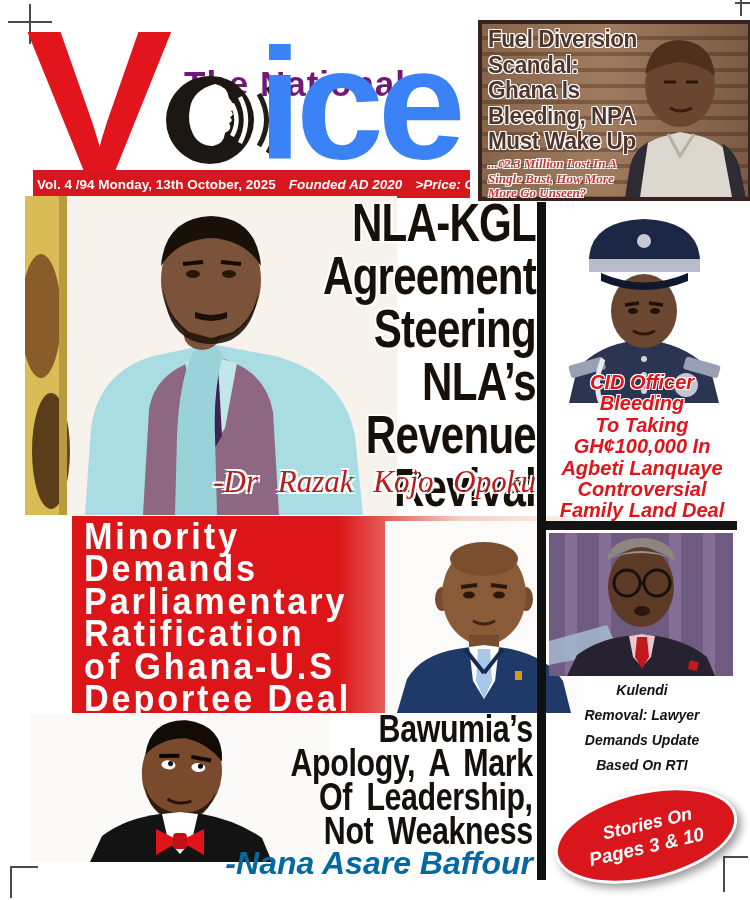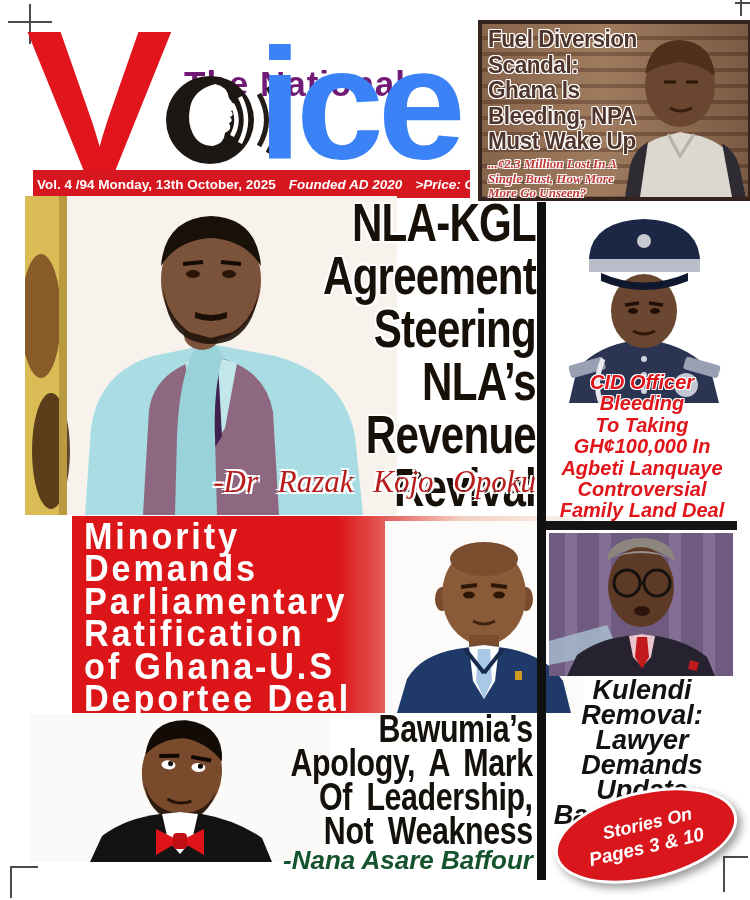--- a/index.html
+++ b/index.html
@@ -58,34 +58,34 @@
                      transform:scaleX(.95);transform-origin:0 0;white-space:nowrap;}
   .minority-headline span{display:block;}
   .minority-photo{position:absolute;left:313px;top:5px;width:198px;height:192px;background:#fcfbf9;}
 
   
   .bawumia-photo{position:absolute;left:30px;top:714px;width:300px;height:148px;background:#fbfaf8;}
   .bawumia-headline{position:absolute;right:217px;top:712px;text-align:right;font-size:38px;
                     line-height:34px;font-weight:800;color:#14100c;word-spacing:8px;letter-spacing:-0.5px;
                     transform:scaleX(.8);transform-origin:100% 0;white-space:nowrap;}
   .bawumia-headline span{display:block;}
-  .bawumia-byline{position:absolute;right:217px;top:845px;font-size:26px;font-weight:800;
-                  font-style:italic;color:#14532d;}
+  .bawumia-byline{position:absolute;right:217px;top:845px;font-size:32px;font-weight:800;
+                  font-style:italic;color:#0369a1;}
 
   
   .vdivider{position:absolute;left:537px;top:202px;width:9px;height:678px;background:#101010;}
   .cid-photo{position:absolute;left:551px;top:207px;width:187px;height:196px;background:#ffffff;}
   .cid-text{position:absolute;left:545px;top:372px;width:194px;text-align:center;
             font-size:20px;line-height:21.4px;font-weight:800;font-style:italic;color:#e1141a;
             text-shadow:-1px -1px 0 #fff,1px -1px 0 #fff,-1px 1px 0 #fff,1px 1px 0 #fff;}
   .cid-text span{display:block;}
   .hdivider{position:absolute;left:546px;top:521px;width:191px;height:9px;background:#141414;}
   .kulendi-photo{position:absolute;left:549px;top:533px;width:184px;height:143px;}
   .kulendi-text{position:absolute;left:542px;top:678px;width:200px;text-align:center;
-                font-size:27px;line-height:25px;font-weight:800;font-style:italic;color:#121212;}
+                font-size:14px;line-height:25px;font-weight:800;font-style:italic;color:#121212;}
   .kulendi-text span{display:block;}
 
   
   .badge{position:absolute;left:553px;top:791px;width:180px;height:83px;border-radius:50%;
          background:#d9161c;border:3px solid #ffffff;transform:rotate(-13deg);
          box-shadow:3px 5px 8px rgba(0,0,0,.4);color:#fff;font-style:italic;font-weight:800;
          display:flex;flex-direction:column;align-items:center;justify-content:center;gap:1px;}
   .badge .b1{font-size:18px;transform:translateX(4px);}
   .badge .b2{font-size:19px;transform:translateX(-2px);}
 </style>

